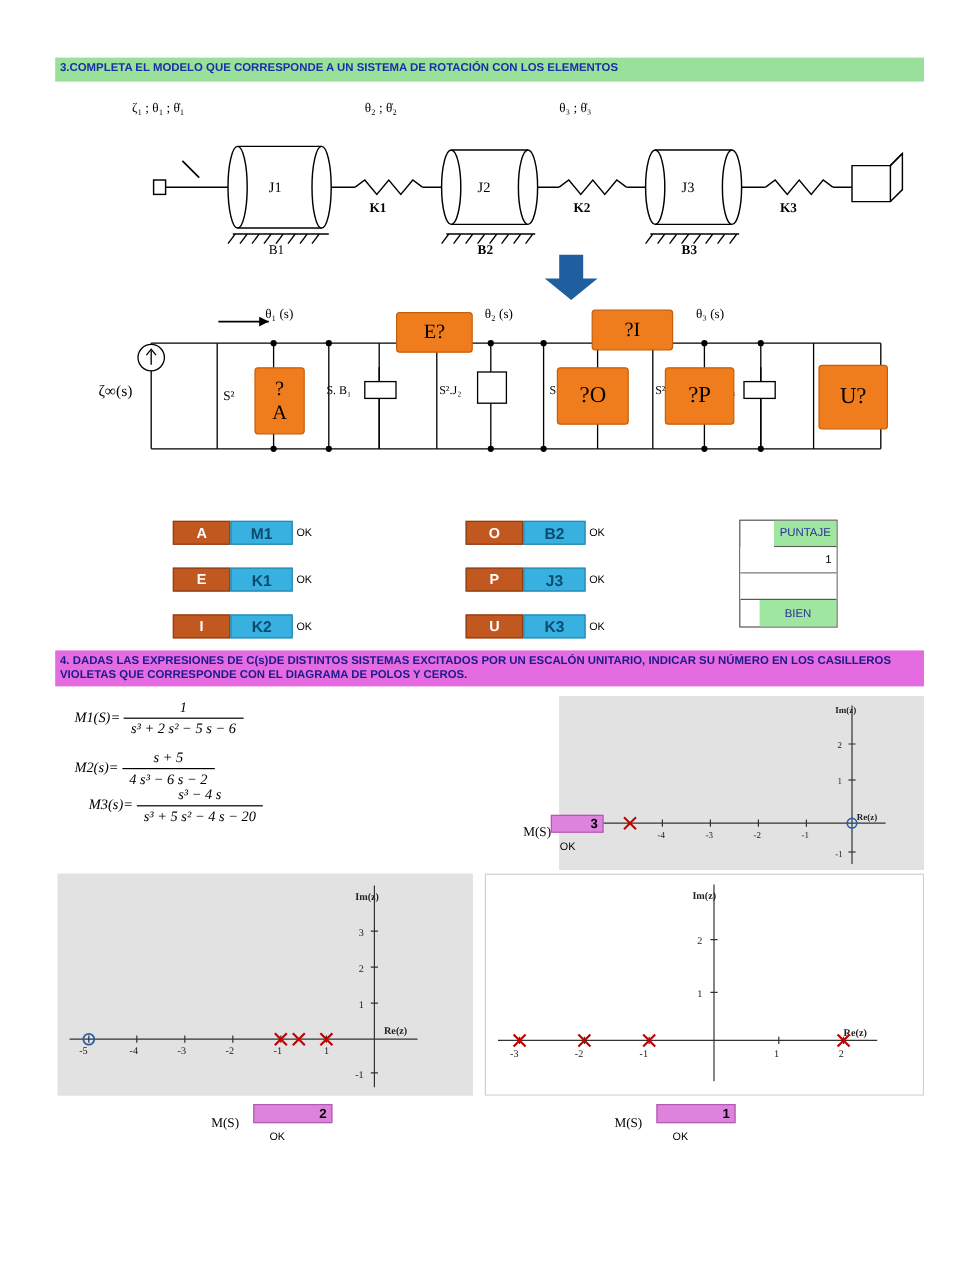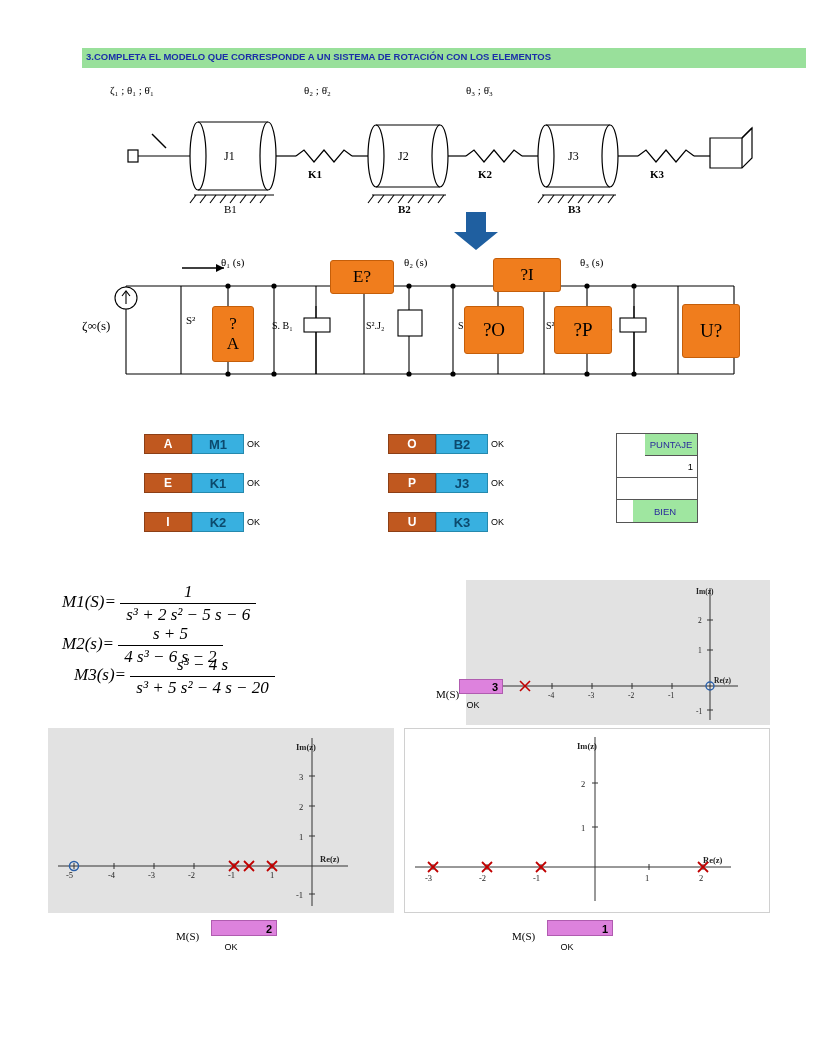--- a/index.html
+++ b/index.html
@@ -31,21 +31,20 @@
     padding: 3px 4px;
     box-sizing: border-box;
   }
   .banner-green {
     background: #99e09b;
     color: #1b2ea8;
     left: 46px;
     top: 48px;
     width: 724px;
     height: 20px;
-    margin-left: 36px;
   }
   .banner-magenta {
     background: #e56ce0;
     color: #1b1b8a;
     left: 46px;
     top: 542px;
     width: 724px;
     height: 30px;
   }
   .banner-magenta2 {
@@ -169,21 +168,21 @@
 
   
   .formulas {
     position: absolute;
     left: 58px;
     top: 578px;
     width: 370px;
     height: 130px;
     font-family: "Liberation Serif", serif;
   }
-  .frm { position: absolute; font-size: 17px; }
+  .frm { position: absolute; font-size: 12px; }
   .frm .lhs { font-style: italic; }
   .fr {
     display: inline-block;
     text-align: center;
     vertical-align: middle;
     font-style: italic;
   }
   .fr .num { padding: 0 6px 1px 6px; border-bottom: 1px solid #000; display: block; }
   .fr .den { padding: 1px 6px 0 6px; display: block; }
 
@@ -384,21 +383,21 @@
         <polygon points="178,20 170,16 170,24" fill="#000" stroke="none"></polygon>
       </g>
     </svg>
 
     <div class="lbl" style="left:175px; top:8px;">θ₁ (s)</div>
     <div class="lbl" style="left:358px; top:8px;">θ₂ (s)</div>
     <div class="lbl" style="left:534px; top:8px;">θ₃ (s)</div>
 
     <div class="lbl" style="left:36px; top:70px; font-size:13px;">ζ∞(s)</div>
 
-    <div class="lbl" style="left:140px; top:66px; font-size:11px;">S²</div>
+    <div class="lbl" style="left:140px; top:76px; font-size:11px;">S²</div>
     <div class="lbl" style="left:226px; top:72px; font-size:10px;">S. B₁</div>
     <div class="lbl" style="left:320px; top:72px; font-size:10px;">S².J₂</div>
     <div class="lbl" style="left:412px; top:72px; font-size:10px;">S.</div>
     <div class="lbl" style="left:500px; top:72px; font-size:10px;">S².</div>
     <div class="lbl" style="left:546px; top:72px; font-size:10px;">S. B₃</div>
 
     <div class="orangebox" style="left:166px; top:58px; width:40px; height:54px; flex-direction:column;">
       <span>?</span>
       <span>A</span>
     </div>
@@ -442,20 +441,21 @@
     <div class="ans-ok">OK</div>
   </div>
 
   <div class="scorebox">
     <div class="score-cell score-head">PUNTAJE</div>
     <div class="score-cell score-num">1</div>
     <div class="score-cell score-blank"></div>
     <div class="score-cell score-foot">BIEN</div>
   </div>
 
+  <div class="banner banner-magenta">4. DADAS LAS EXPRESIONES DE C(s)DE DISTINTOS SISTEMAS EXCITADOS POR UN ESCALÓN UNITARIO, INDICAR SU NÚMERO  EN LOS CASILLEROS VIOLETAS QUE CORRESPONDE CON EL DIAGRAMA DE POLOS Y CEROS.</div>
 
   <div class="formulas">
     <div class="frm" style="left:4px; top:4px;">
       <span class="lhs">M1(S)=</span>
       <span class="fr">
         <span class="num">1</span>
         <span class="den">s³ + 2 s² − 5 s − 6</span>
       </span>
     </div>
     <div class="frm" style="left:4px; top:46px;">

